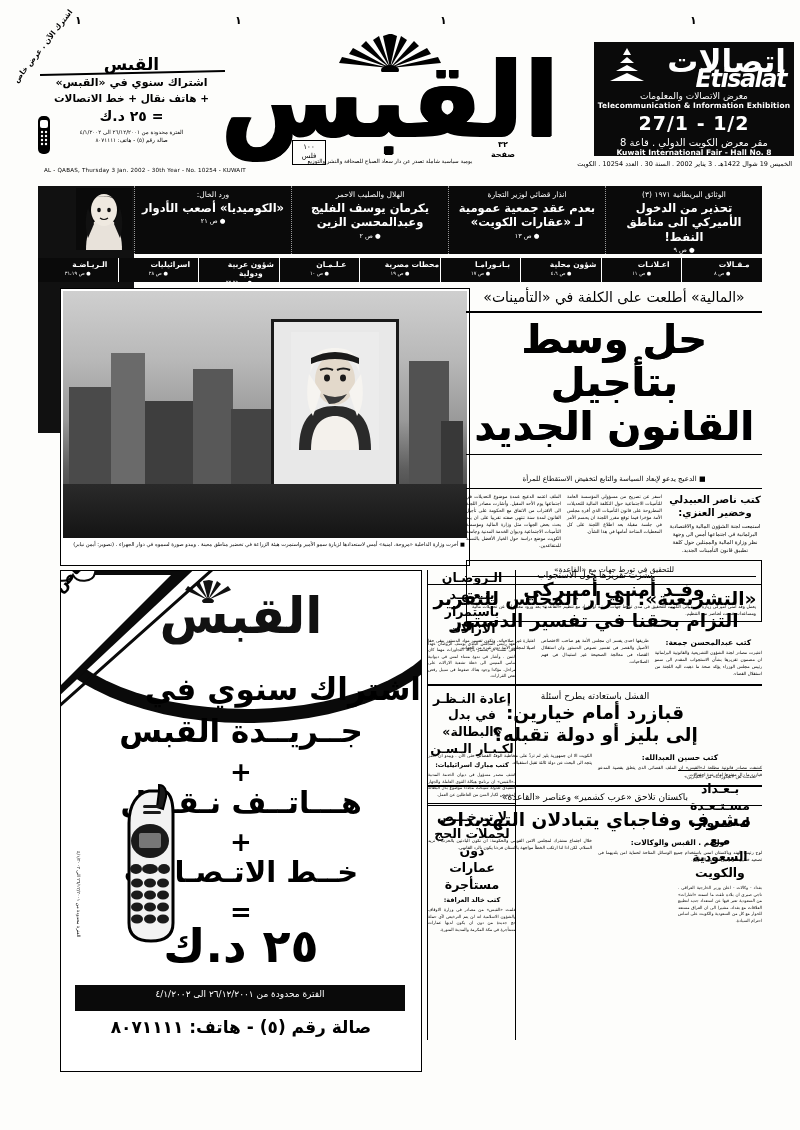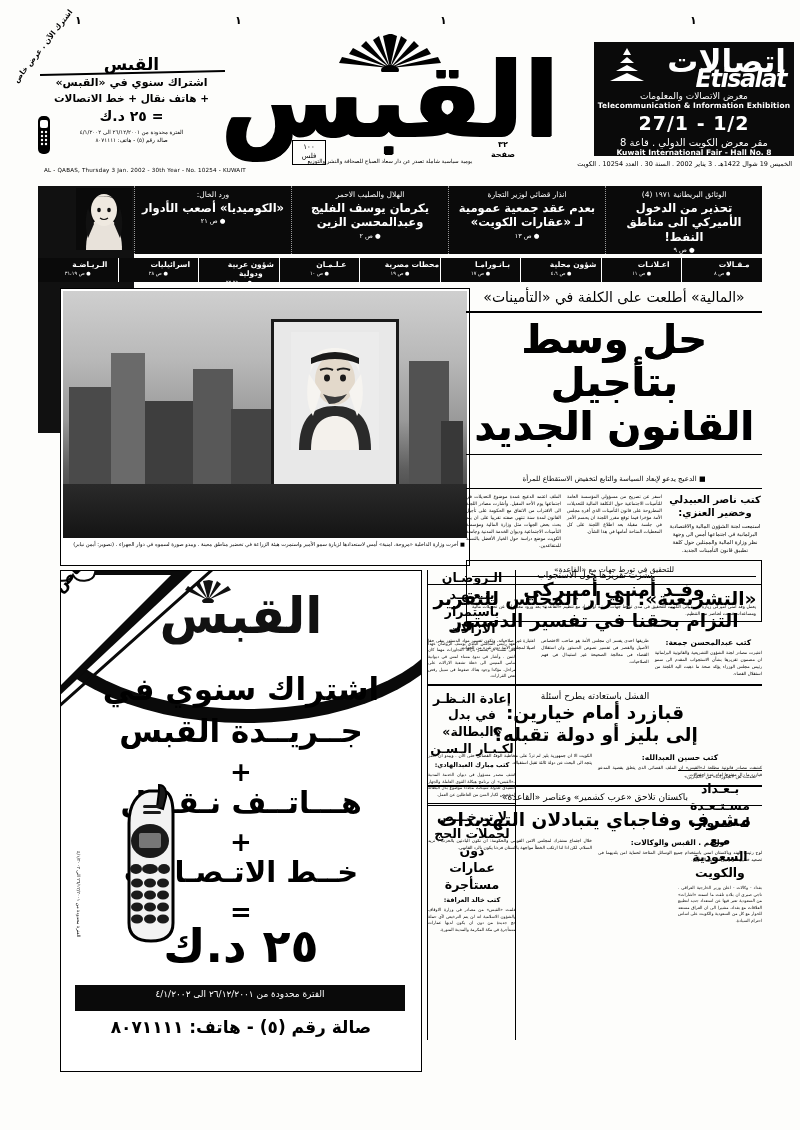--- a/index.html
+++ b/index.html
@@ -184,21 +184,21 @@
   .ad-arc2{position:absolute;left:-14px;top:-58px;width:400px;height:196px;
            background:#fff;border-radius:50%;}
   .ad-logo{position:absolute;left:0;top:16px;width:360px;text-align:center;
            direction:rtl;font-size:50px;font-weight:bold;letter-spacing:-4px;
            color:#111;}
   .ad-ribbon{position:absolute;left:-18px;top:-10px;width:250px;height:150px;}
   .ad-diag{position:absolute;left:16px;top:10px;width:190px;
            transform:rotate(-48deg);transform-origin:left top;
            direction:rtl;font-size:17px;font-weight:bold;white-space:nowrap;
            letter-spacing:-1px;}
-  .ad-l1{position:absolute;left:0;top:100px;width:360px;text-align:center;
+  .ad-l1{position:absolute;left:0;top:100px;width:360px;text-align:right;
          direction:rtl;font-size:31px;font-weight:bold;letter-spacing:-1px;}
   .ad-l2{position:absolute;left:0;top:142px;width:360px;text-align:center;
          direction:rtl;font-size:31px;font-weight:bold;letter-spacing:-2px;}
   .ad-plus1{position:absolute;left:0;top:186px;width:360px;text-align:center;
             font-size:26px;font-weight:bold;}
   .ad-l3{position:absolute;left:0;top:214px;width:360px;text-align:center;
          direction:rtl;font-size:30px;font-weight:bold;letter-spacing:1px;}
   .ad-plus2{position:absolute;left:0;top:256px;width:360px;text-align:center;
             font-size:26px;font-weight:bold;}
   .ad-l4{position:absolute;left:0;top:284px;width:360px;text-align:center;
@@ -323,21 +323,21 @@
       <div class="eti-l3">مقر معرض الكويت الدولي . قاعة 8</div>
       <div class="eti-l4">Kuwait International Fair - Hall No. 8</div>
     </div>
 
     <div class="ar-dateline">الخميس 19 شوال 1422هـ . 3 يناير 2002 . السنة 30 . العدد 10254 . الكويت</div>
   </div>
 
   <div class="teasers">
 
     <div class="teaser">
-      <div class="tz-pre">الوثائق البريطانية ١٩٧١ (4)</div>
+      <div class="tz-pre">الوثائق البريطانية ١٩٧١ (٣)</div>
       <div class="tz-txt">تحذير من الدخول الأميركي الى مناطق النفط!</div>
       <div class="tz-pg">● ص ٩</div>
     </div>
 
     <div class="teaser">
       <div class="tz-pre">انذار قضائي لوزير التجارة</div>
       <div class="tz-txt">بعدم عقد جمعية عمومية لـ «عقارات الكويت»</div>
       <div class="tz-pg">● ص ١٣</div>
     </div>
 
@@ -593,21 +593,21 @@
           <div class="sc-head" style="white-space:pre-line;">الـروضـان
 يتـعـهـد
 باستمرار الازالات</div>
           <div class="sc-body">تعهد رئيس المجلس البلدي يوسف الروضان عهدا على نفسه ان يستمر بازالة التجاوزات مهما كان الثمن . وأشار في ندوة مساء امس في ديوانية سامي المنيس الى خطة تشعبة الازالات على مراحل، مؤكدا وجود هناك ضغوط في سبيل رفض بعض القرارات.</div>
         </div>
         <div class="hr1" style="margin:5px 0;"></div>
         <div>
           <div class="sc-head" style="white-space:pre-line;">إعادة النـظـر
 في بدل «البطالة»
 لكـبـار الـسـن</div>
-          <div class="sc-by">كتب مبارك العبدالهادي:</div>
+          <div class="sc-by">كتب مبارك اسرائيليات:</div>
           <div class="sc-body">كشف مصدر مسؤول في ديوان الخدمة المدنية لـ«القبس» ان برنامج هيكلة القوى العاملة والجهاز التنفيذي للدولة سيبحث مجددا موضوع بدل البطالة المخصص لكبار السن من العاطلين عن العمل.</div>
         </div>
         <div class="hr1" style="margin:5px 0;"></div>
         <div>
           <div class="sc-head" style="white-space:pre-line;">لا تـرخـيـص
 لحملات الحج دون
 عمارات مستأجرة</div>
           <div class="sc-by">كتب خالد العرافة:</div>
           <div class="sc-body">علمت «القبس» من مصادر في وزارة الاوقاف والشؤون الاسلامية انه لن يتم الترخيص لأي حملة حج جديدة من دون ان يكون لديها عمارات مستأجرة في مكة المكرمة والمدينة المنورة.</div>
         </div>

